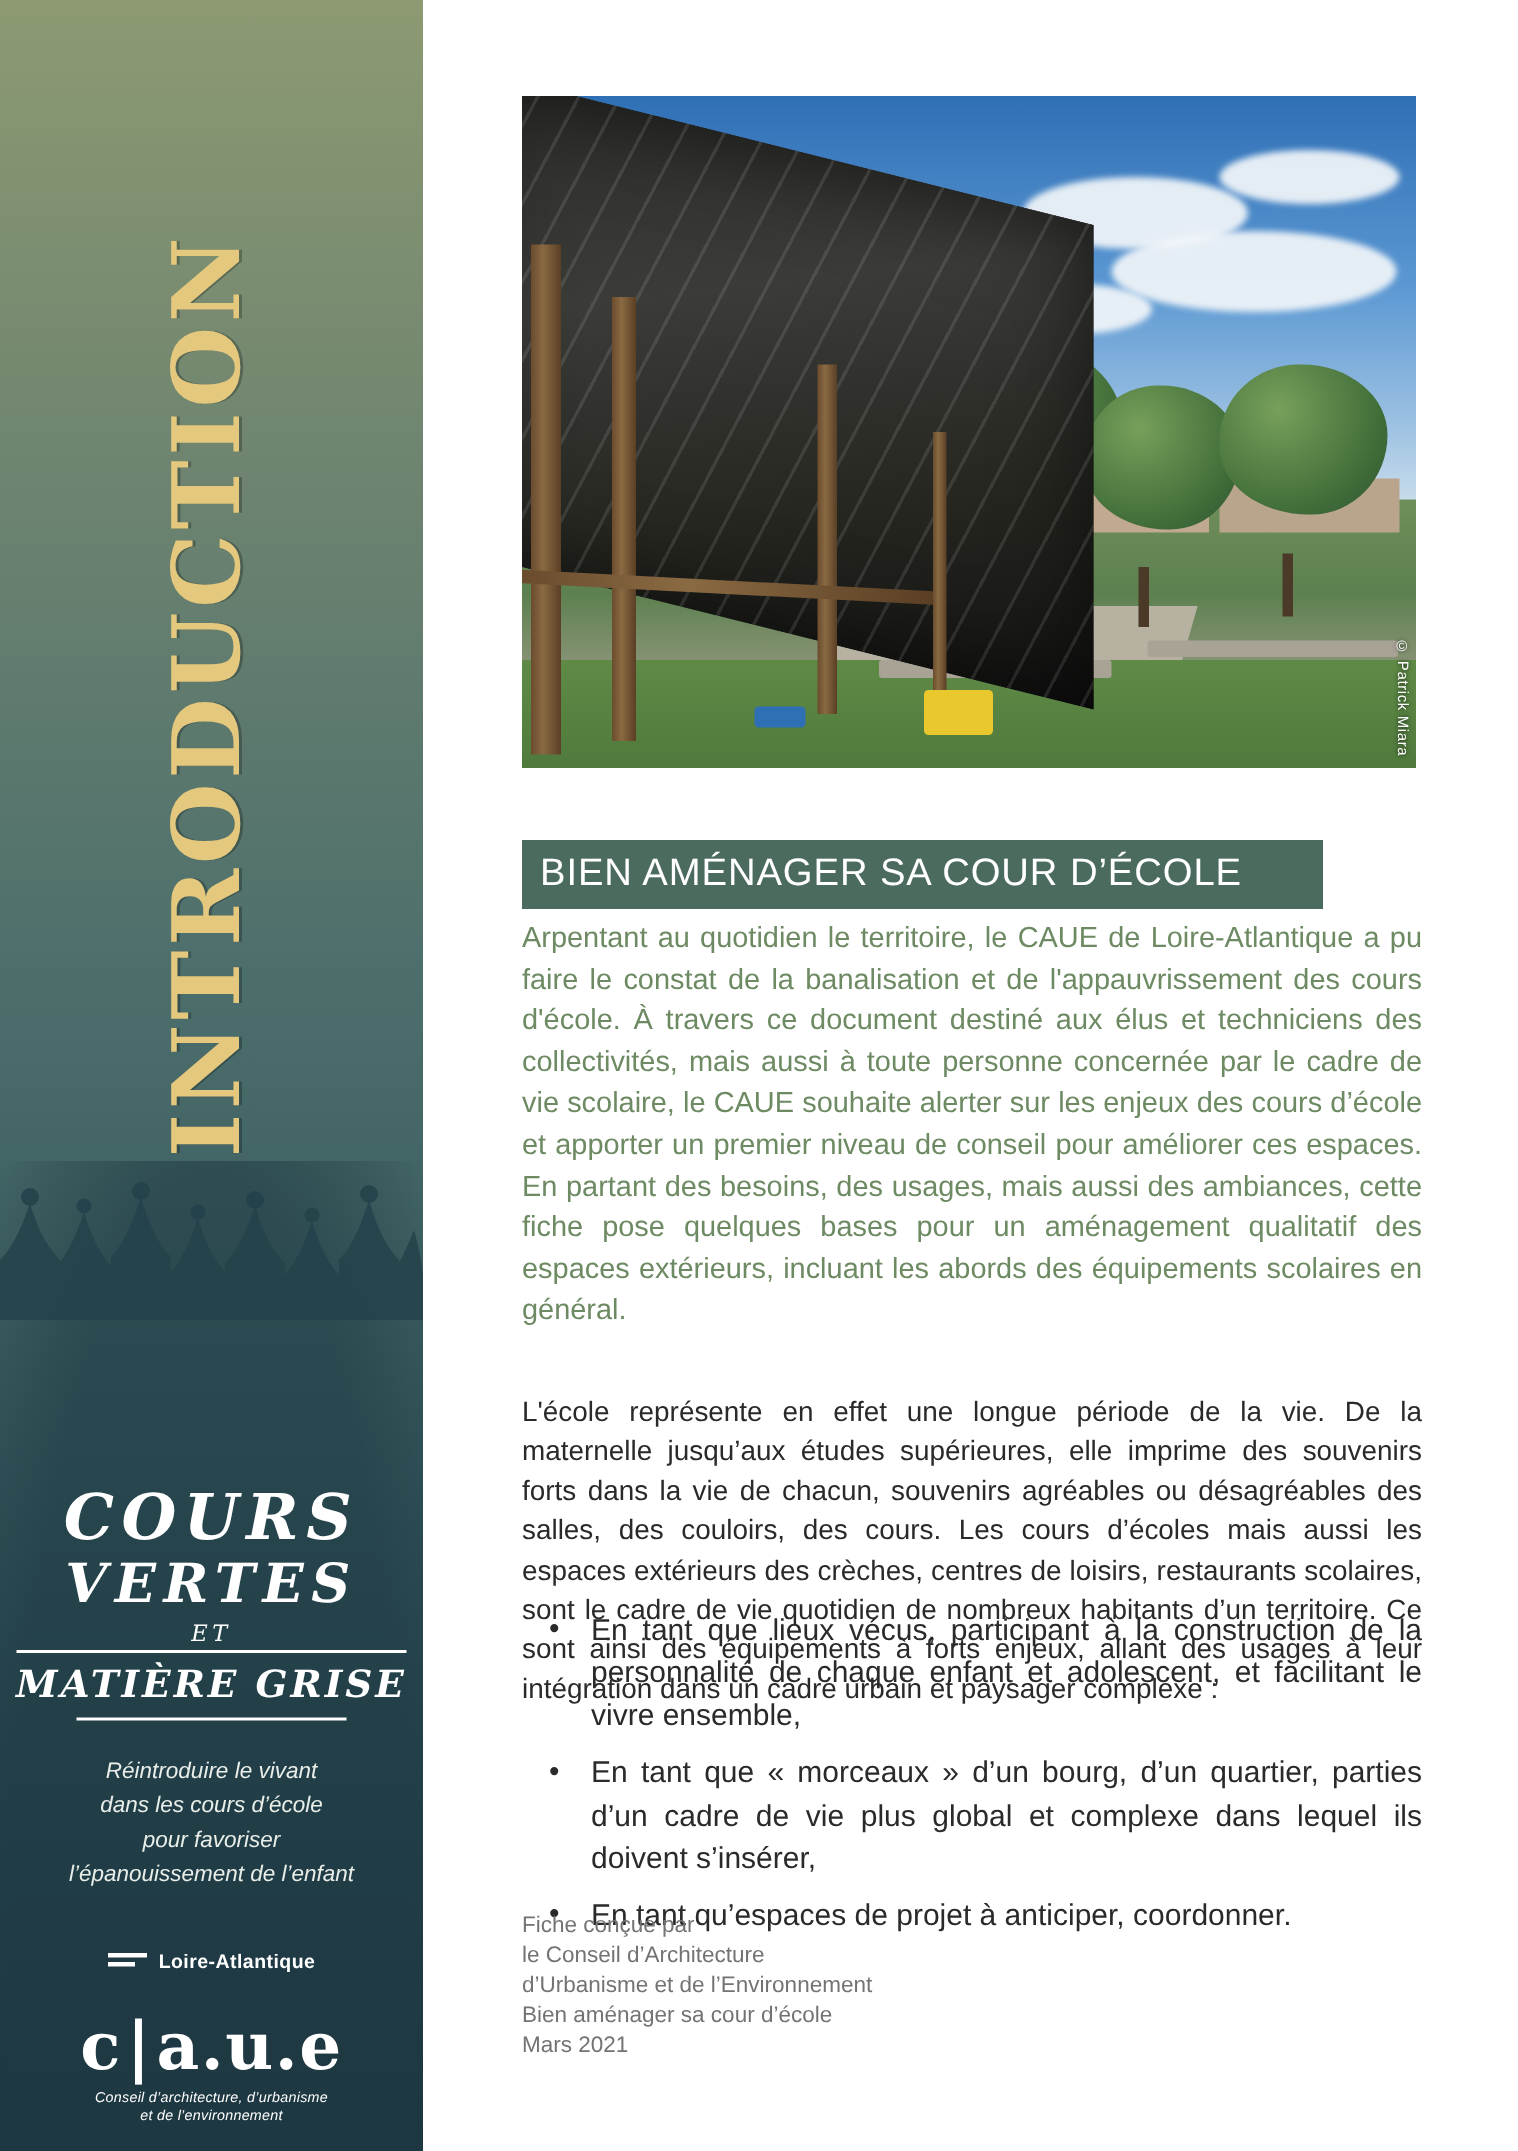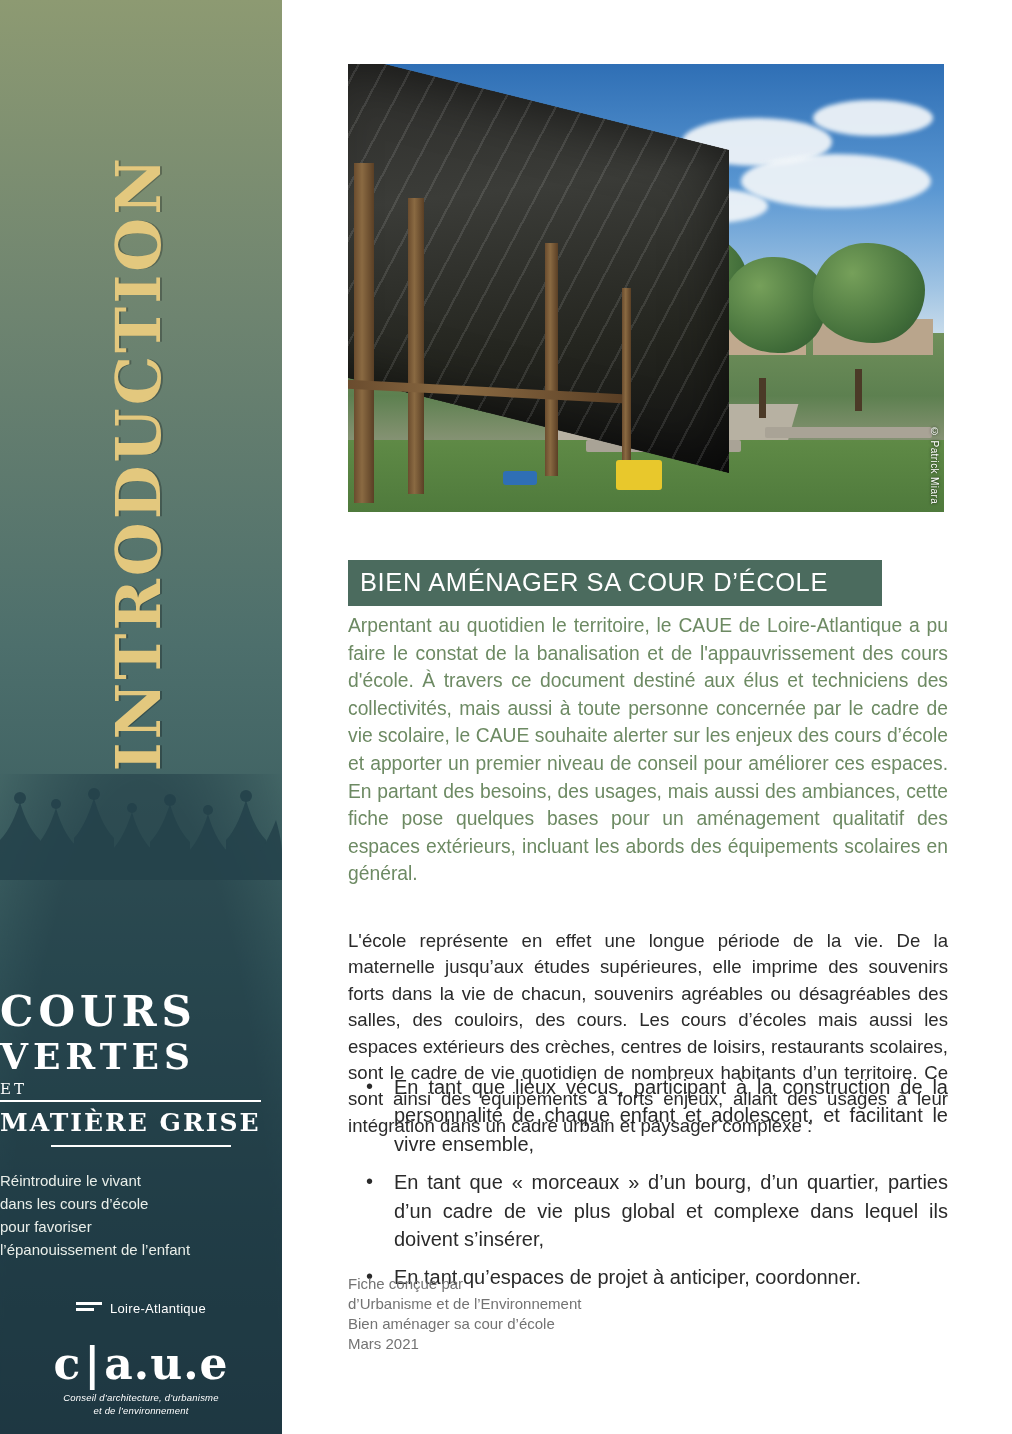--- a/index.html
+++ b/index.html
@@ -56,22 +56,23 @@
     letter-spacing: 3px;
     color: #e3c87e;
     text-shadow: 0 2px 0 rgba(0,0,0,.25);
   }
 
   .brand-block {
     position: absolute;
     left: 0;
     top: 990px;
     width: 282px;
-    text-align: left;
+    text-align: center;
     color: #ffffff;
+    font-style: italic;
   }
   .brand-cours {
     font-family: "DejaVu Serif", serif;
     font-weight: bold;
     font-size: 42px;
     letter-spacing: 5px;
     line-height: 1.06;
   }
   .brand-vertes {
     font-family: "DejaVu Serif", serif;
@@ -115,21 +116,21 @@
     top: 1300px;
     width: 282px;
     text-align: center;
     color: #ffffff;
   }
   .logo-top {
     display: inline-flex;
     align-items: center;
     gap: 8px;
     font-size: 13px;
-    font-weight: normal;
+    font-weight: bold;
     letter-spacing: .3px;
   }
   .logo-bars {
     display: inline-block;
     width: 26px;
   }
   .logo-bars i {
     display: block;
     height: 3px;
     background: #ffffff;
@@ -437,17 +438,18 @@
   <div class="body-par">L'école représente en effet une longue période de la vie. De la maternelle jusqu’aux études supérieures, elle imprime des souvenirs forts dans la vie de chacun, souvenirs agréables ou désagréables des salles, des couloirs, des cours. Les cours d’écoles mais aussi les espaces extérieurs des crèches, centres de loisirs, restaurants scolaires, sont le cadre de vie quotidien de nombreux habitants d’un territoire. Ce sont ainsi des équipements à forts enjeux, allant des usages à leur intégration dans un cadre urbain et paysager complexe :</div>
 
   <ul class="bullets">
     <li>En tant que lieux vécus, participant à la construction de la personnalité de chaque enfant et adolescent, et facilitant le vivre ensemble,</li>
     <li>En tant que « morceaux » d’un bourg, d’un quartier, parties d’un cadre de vie plus global et complexe dans lequel ils doivent s’insérer,</li>
     <li>En tant qu’espaces de projet à anticiper, coordonner.</li>
   </ul>
 
   <div class="credits">
     <div>Fiche conçue par</div>
+    <div>le Conseil d’Architecture</div>
     <div>d’Urbanisme et de l’Environnement</div>
     <div>Bien aménager sa cour d’école</div>
     <div>Mars 2021</div>
   </div>
 </div>
 
 </body></html>

